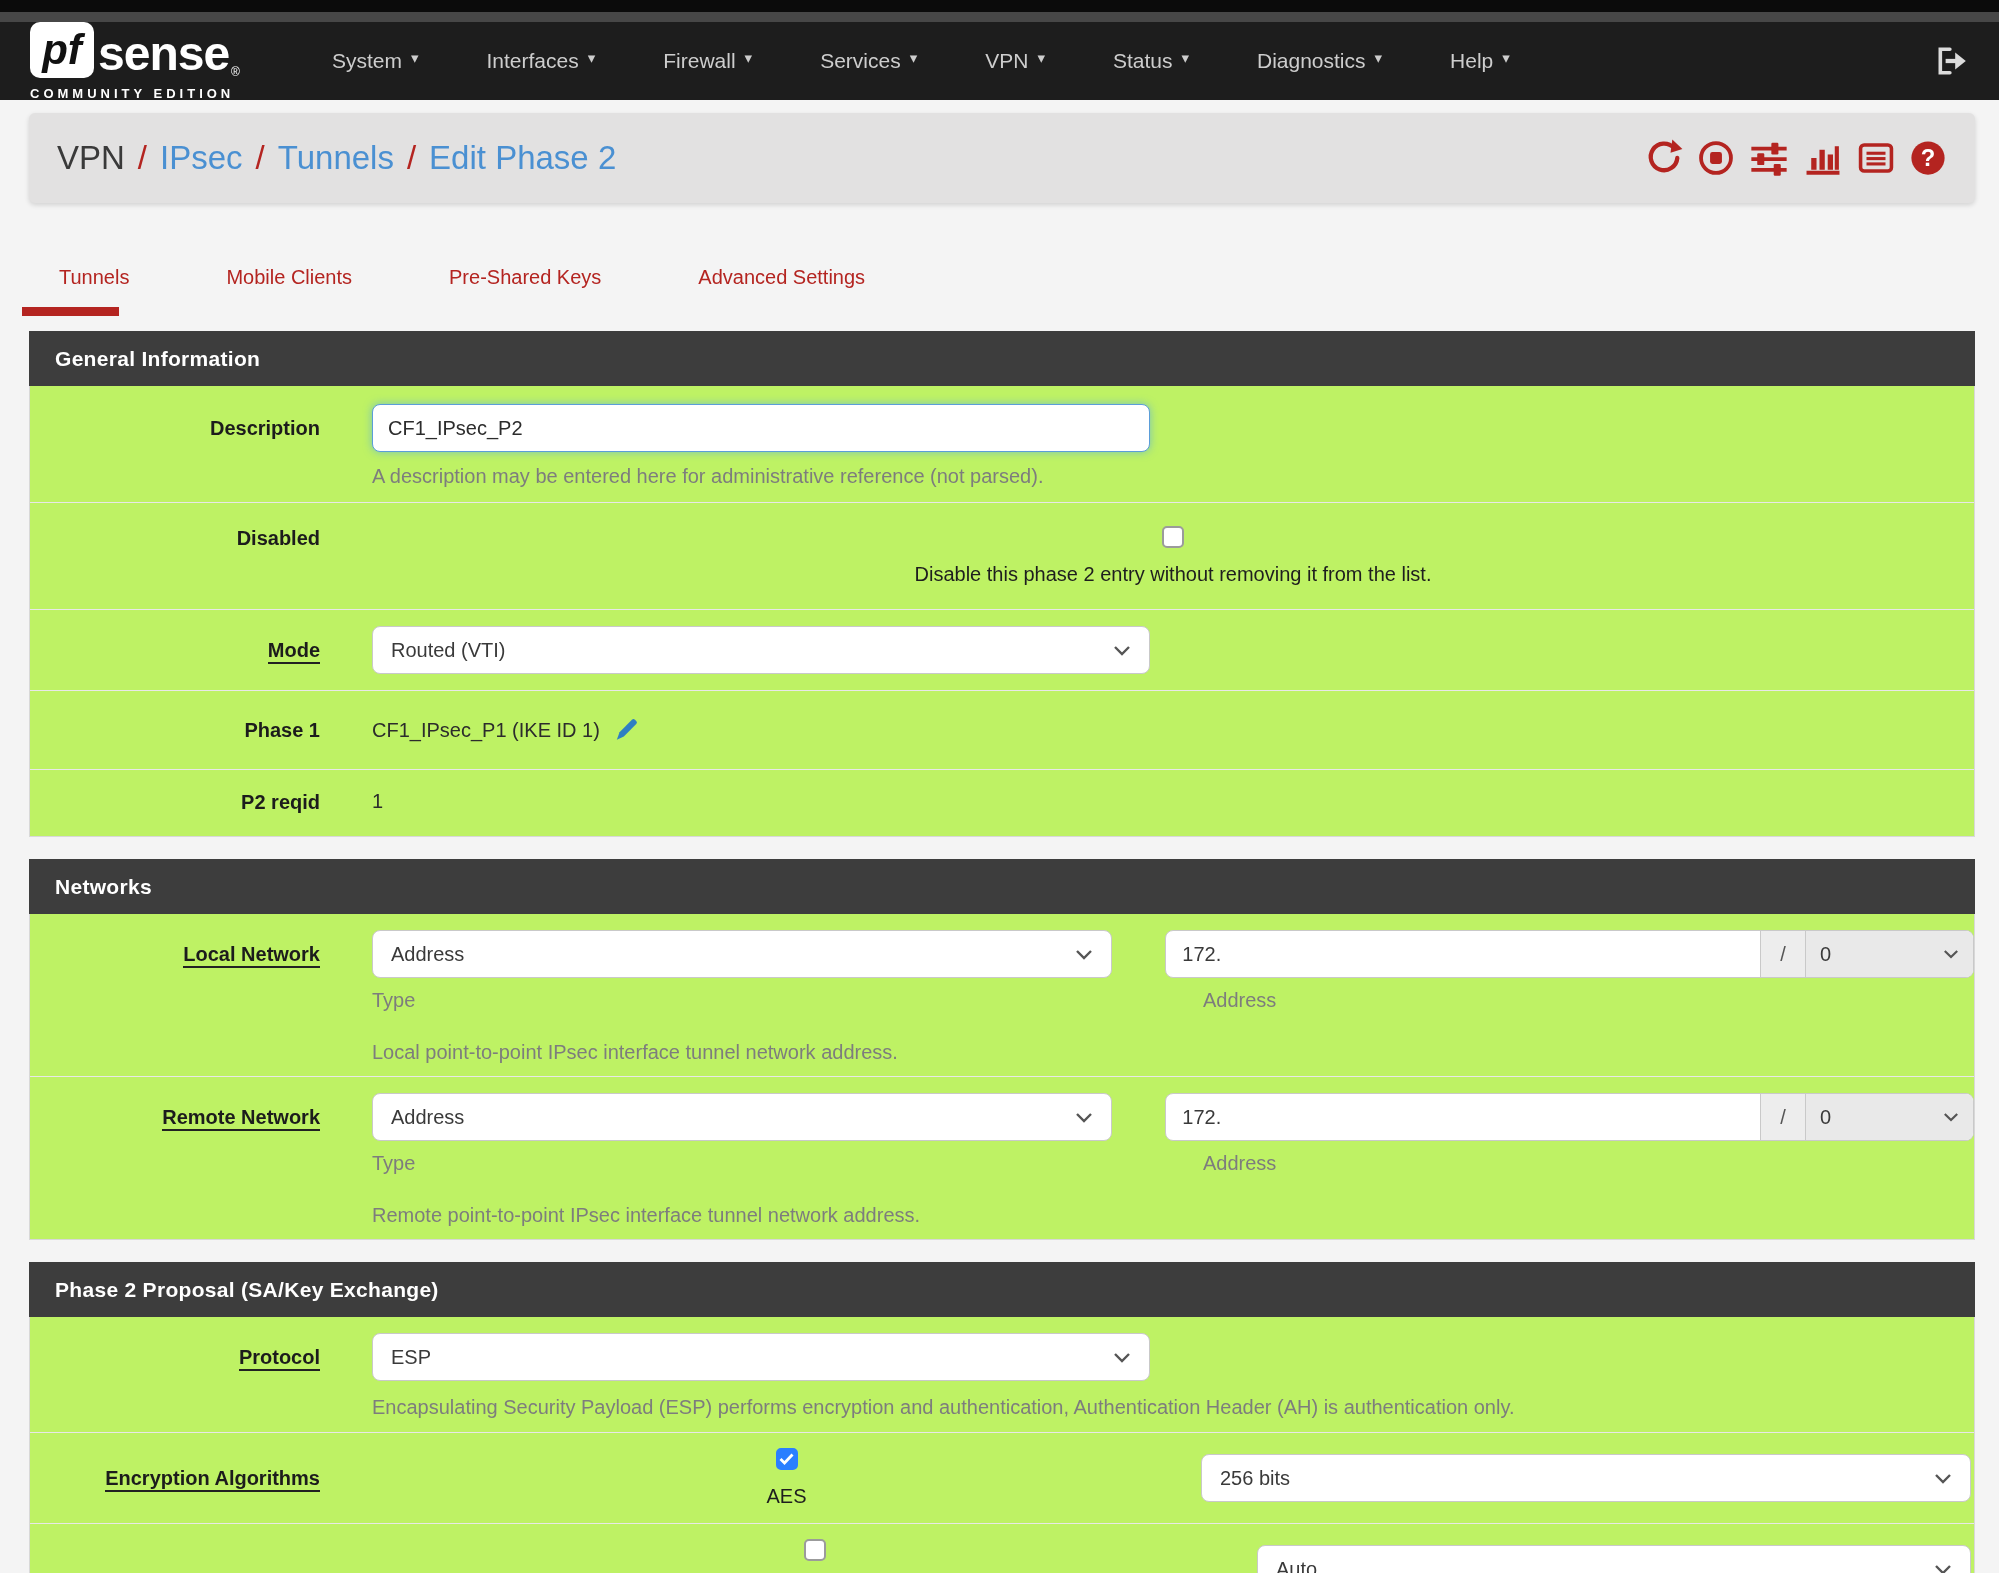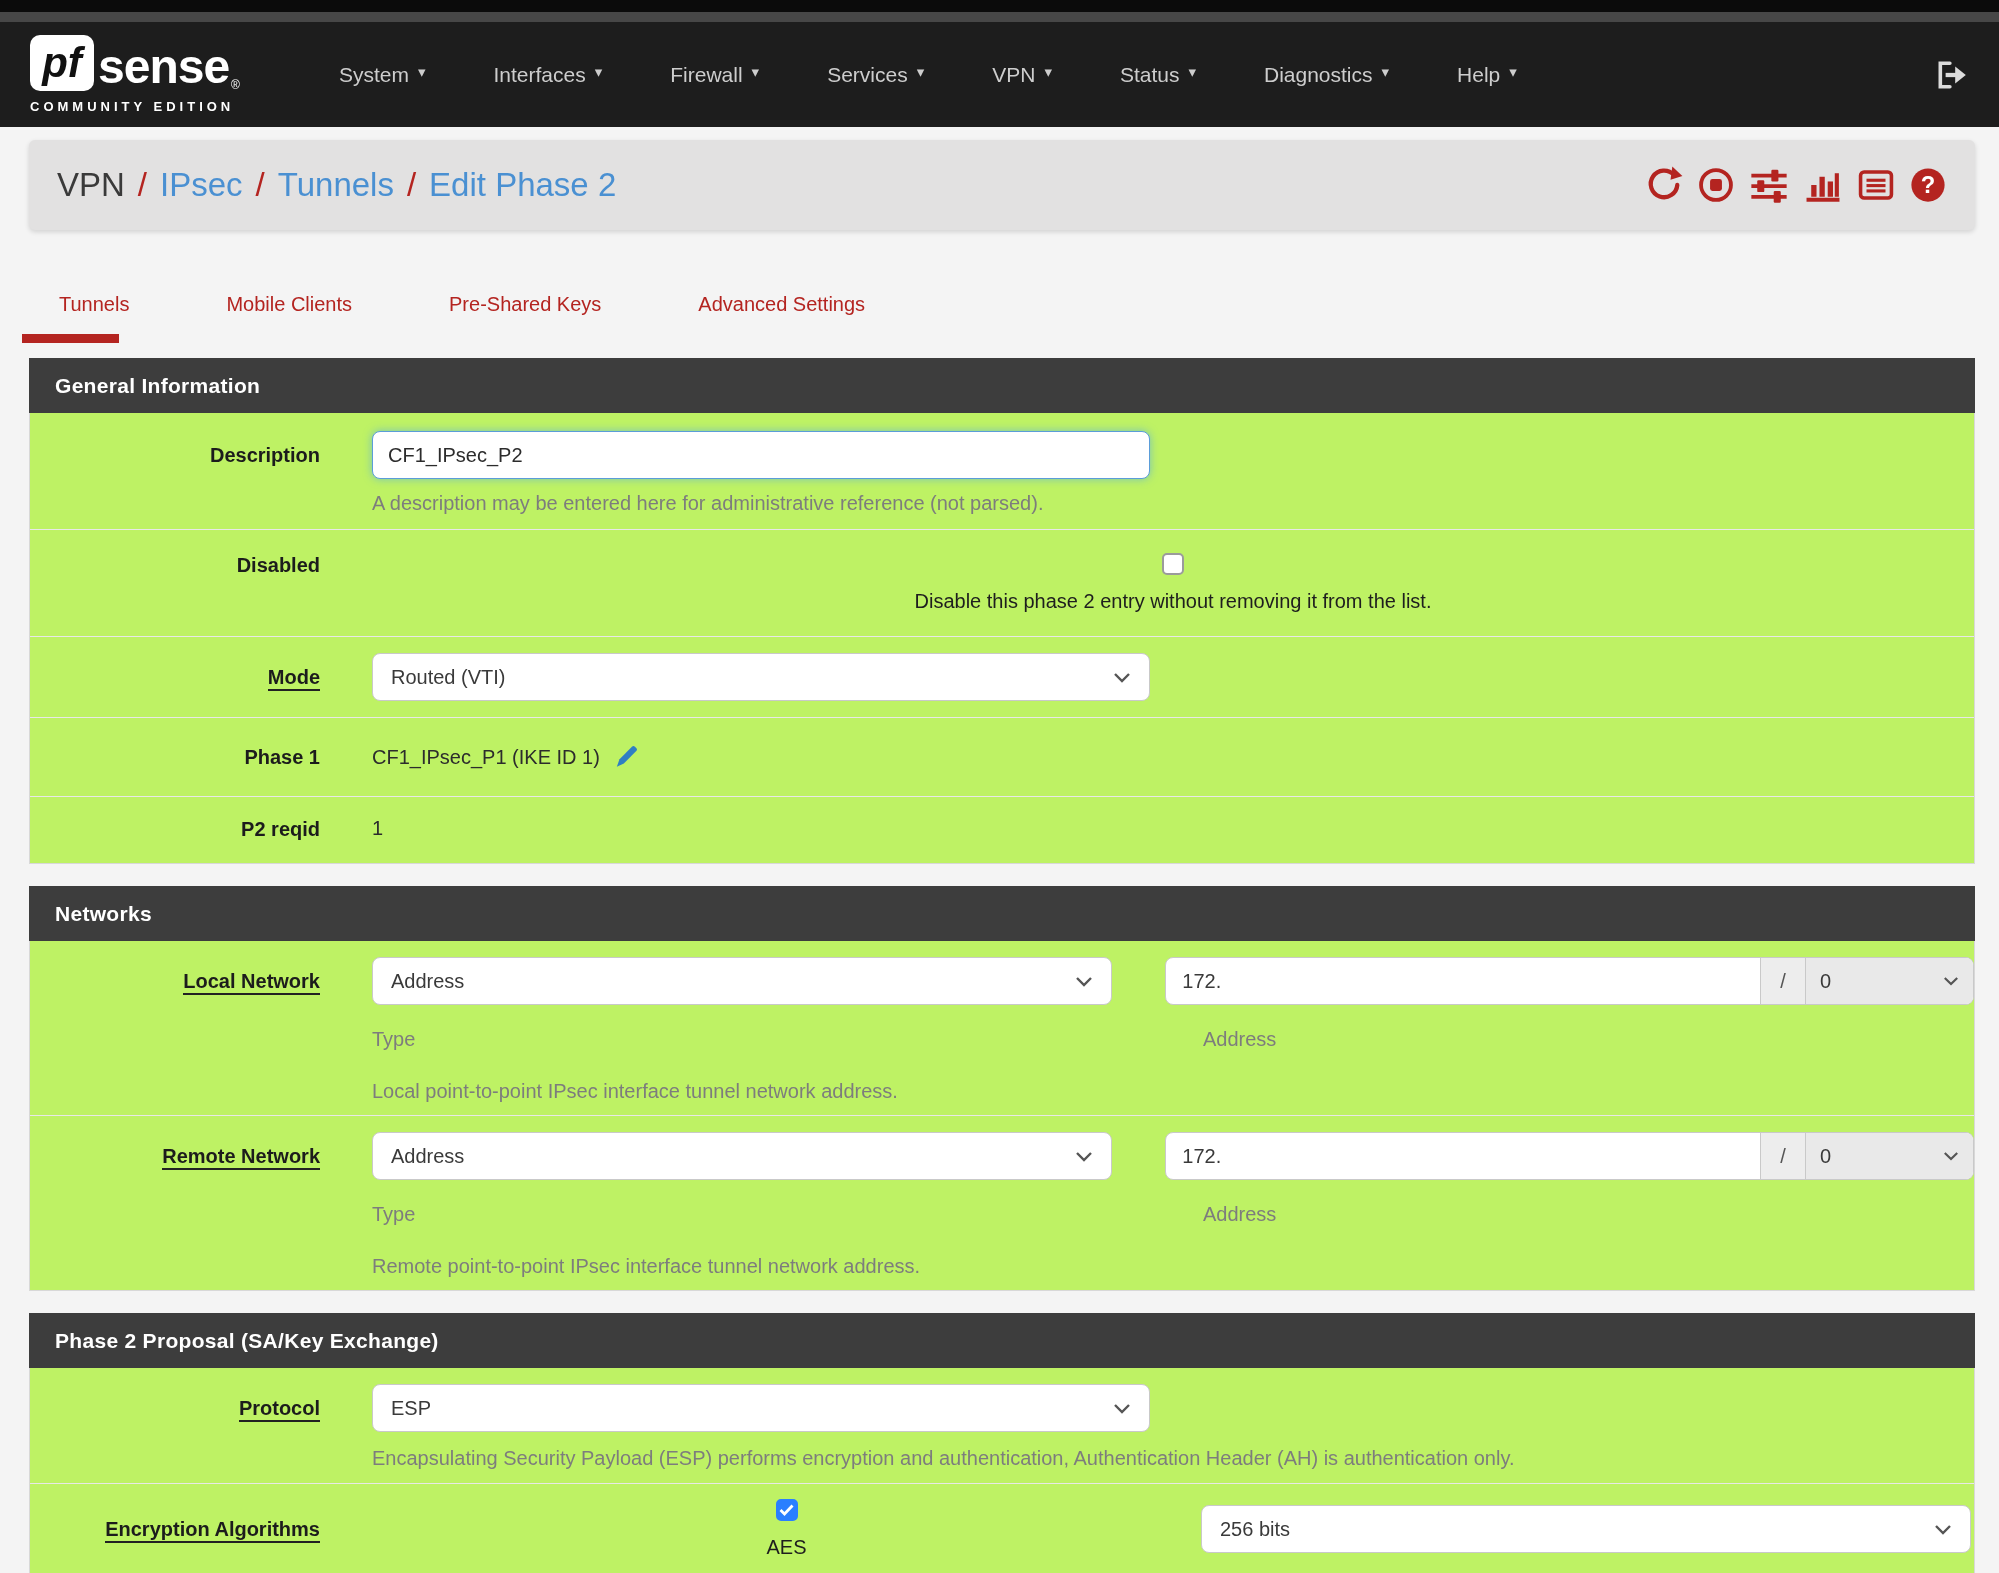--- a/index.html
+++ b/index.html
@@ -4,21 +4,21 @@
 <style>
   html,body{margin:0;padding:0;}
   body{
     width:1999px;height:1573px;overflow:hidden;background:#f4f4f4;
     font-family:"Liberation Sans","DejaVu Sans",sans-serif;position:relative;
   }
   
   .strip-black{height:12px;background:#0b0b0b;}
   .strip-gray{height:10px;background:#474747;}
   
-  .navbar{height:105px;background:#1d1d1d;display:flex;align-items:center;padding:0 30px;box-sizing:border-box;gap:7px;}
+  .navbar{height:78px;background:#1d1d1d;display:flex;align-items:center;padding:0 30px;box-sizing:border-box;}
   .brand{display:flex;flex-direction:column;justify-content:center;margin-right:20px;text-decoration:none;cursor:pointer;}
   .brand-row{display:flex;align-items:flex-end;}
   .pfbox{background:#fff;color:#111;border-radius:10px;width:64px;height:56px;display:flex;align-items:center;justify-content:center;
     font-weight:bold;font-style:italic;font-size:42px;line-height:1;}
   .brand-sense{color:#fff;font-weight:bold;font-size:48px;line-height:1;margin-left:4px;letter-spacing:-1px;}
   .brand-reg{color:#fff;font-size:12px;margin-left:2px;line-height:1;align-self:flex-end;}
   .brand-edition{color:#fff;font-size:13px;font-weight:bold;letter-spacing:4px;margin-top:8px;}
   .menu{display:flex;align-items:center;margin-left:38px;}
   .menu-item{color:#cdcdcd;font-size:21px;padding:0 34px;display:flex;align-items:flex-start;cursor:pointer;white-space:nowrap;}
   .caret{font-size:15px;margin-left:9px;color:#cdcdcd;}
@@ -56,21 +56,21 @@
     padding:0 15px;box-sizing:border-box;font-size:20px;color:#2c2c2c;outline:none;font-family:inherit;background:#fff;}
   .igroup{display:flex;width:852px;height:48px;border:1px solid #c9c9c9;border-radius:8px;overflow:hidden;background:#fff;box-sizing:border-box;}
   .ig-input{flex:1;padding:0 16px;display:flex;align-items:center;font-size:20px;color:#3a3a3a;}
   .ig-addon{width:44px;background:#ededed;border-left:1px solid #c9c9c9;display:flex;align-items:center;justify-content:center;
     font-size:20px;color:#555;}
   .ig-select{width:168px;background:#e9e9e9;border-left:1px solid #c9c9c9;display:flex;align-items:center;justify-content:space-between;
     padding:0 14px;box-sizing:border-box;font-size:20px;color:#3a3a3a;cursor:pointer;}
   .cb{width:22px;height:22px;border:2px solid #9b9b9b;border-radius:5px;background:#fff;box-sizing:border-box;cursor:pointer;flex:none;}
   .cb.checked{background:#2a7fff;border-color:#2a7fff;display:flex;align-items:center;justify-content:center;}
   .cbline{display:flex;align-items:center;gap:15px;font-size:20px;color:#1e1e1e;flex-direction:column;}
-  .line2{display:flex;margin-top:22px;}
+  .line2{display:flex;margin-top:10px;}
   .w778{width:778px;min-width:778px;box-sizing:border-box;}
   .gap53{width:53px;min-width:53px;}
   
   .r-desc{padding:18px 0 14px;}
   .r-desc .help{margin-top:12px;}
   .r-disabled{padding:23px 0;}
   .r-mode{padding:16px 0;}
   .r-phase1{padding:25px 0;align-items:center;}
   .r-reqid{padding:20px 0 22px;}
   .r-net{padding:16px 0 12px;}

